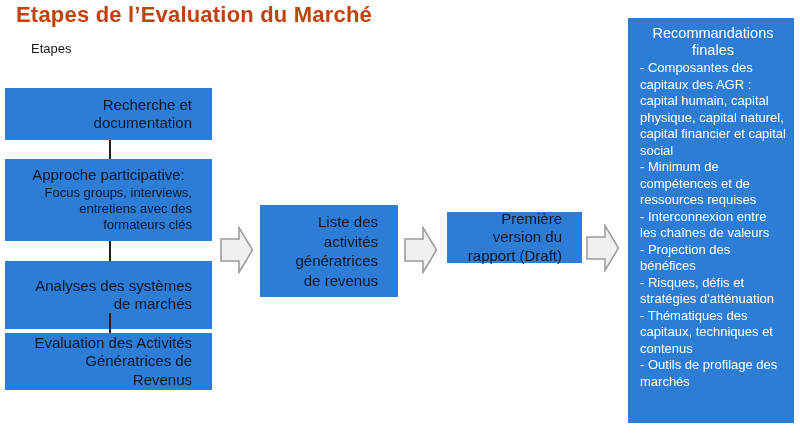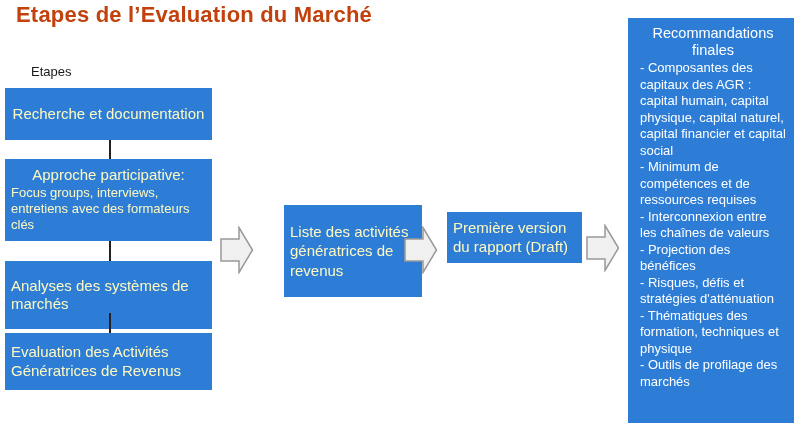--- a/index.html
+++ b/index.html
@@ -6,35 +6,35 @@
   .canvas {
     position:relative; width:800px; height:436px; background:#ffffff;
     font-family:"Liberation Sans", sans-serif; overflow:hidden;
   }
   .slide-title {
     position:absolute; left:16px; top:2px;
     font-size:22px; font-weight:bold; letter-spacing:0.2px;
     white-space:nowrap;
   }
   .col-label {
-    position:absolute; left:31px; top:64px;
+    position:absolute; left:31px; top:41px;
     font-size:13px; color:#1a1a1a;
   }
   .bluebox {
-    position:absolute; background:#2D7DD7; color:#fef9c3;
+    position:absolute; background:#2D7DD7; color:#0f172a;
     display:flex; flex-direction:column; align-items:center; justify-content:center;
-    text-align:left; box-sizing:border-box; padding:2px 6px; line-height:1.22;
+    text-align:right; box-sizing:border-box; padding:2px 20px; line-height:1.22;
   }
   .step-1 { left:5px;  top:88px;  width:207px; height:52px; font-size:15px; }
   .step-2 { left:5px;  top:159px; width:207px; height:82px; }
   .step-2 .main { font-size:15px; }
   .step-2 .sub  { font-size:13px; line-height:1.25; }
   .step-3 { left:5px;  top:261px; width:207px; height:68px; font-size:15px; }
   .step-4 { left:5px;  top:333px; width:207px; height:57px; font-size:15px; }
-  .flow-1 { left:260px; top:205px; width:138px; height:92px; font-size:15px; line-height:1.3;margin-left:24px; }
+  .flow-1 { left:260px; top:205px; width:138px; height:92px; font-size:15px; line-height:1.3; }
   .flow-2 { left:447px; top:212px; width:135px; height:51px; font-size:15px; }
   .connector {
     position:absolute; left:109px; width:2px; background:#212121;
   }
   .c1 { top:140px; height:19px; }
   .c2 { top:241px; height:20px; }
   .c3 { top:313px; height:20px; }
   .arrow { position:absolute; width:34px; height:48px; }
   .a1 { left:220px; top:226px; }
   .a2 { left:404px; top:226px; }
@@ -103,17 +103,17 @@
     <polygon points="1,13 19,13 19,1.5 32.5,24 19,46.5 19,35 1,35" fill="#F0F0F0" stroke="#999999" stroke-width="1.5" stroke-linejoin="miter"></polygon>
   </svg>
 
   <div class="rec-panel" style="background: rgb(45, 125, 215);">
     <div class="rec-title">Recommandations finales</div>
     <div class="rec-item">- Composantes des capitaux des AGR : capital humain, capital physique, capital naturel, capital financier et capital social</div>
     <div class="rec-item">- Minimum de compétences et de ressources requises</div>
     <div class="rec-item">- Interconnexion entre les chaînes de valeurs</div>
     <div class="rec-item">- Projection des bénéfices</div>
     <div class="rec-item">- Risques, défis et stratégies d'atténuation</div>
-    <div class="rec-item">- Thématiques des formation, techniques et physique</div>
+    <div class="rec-item">- Thématiques des capitaux, techniques et contenus</div>
     <div class="rec-item">- Outils de profilage des marchés</div>
   </div>
 
 </div>
 
 </body></html>

